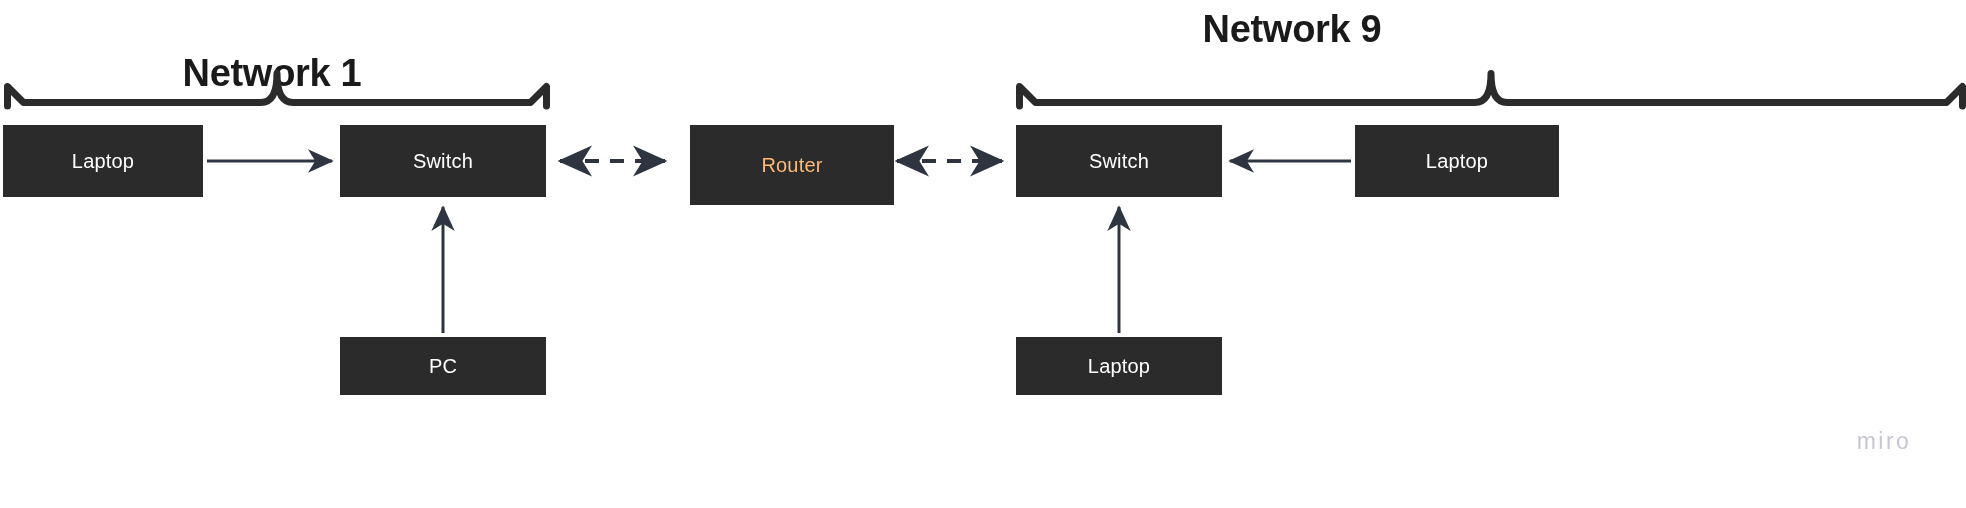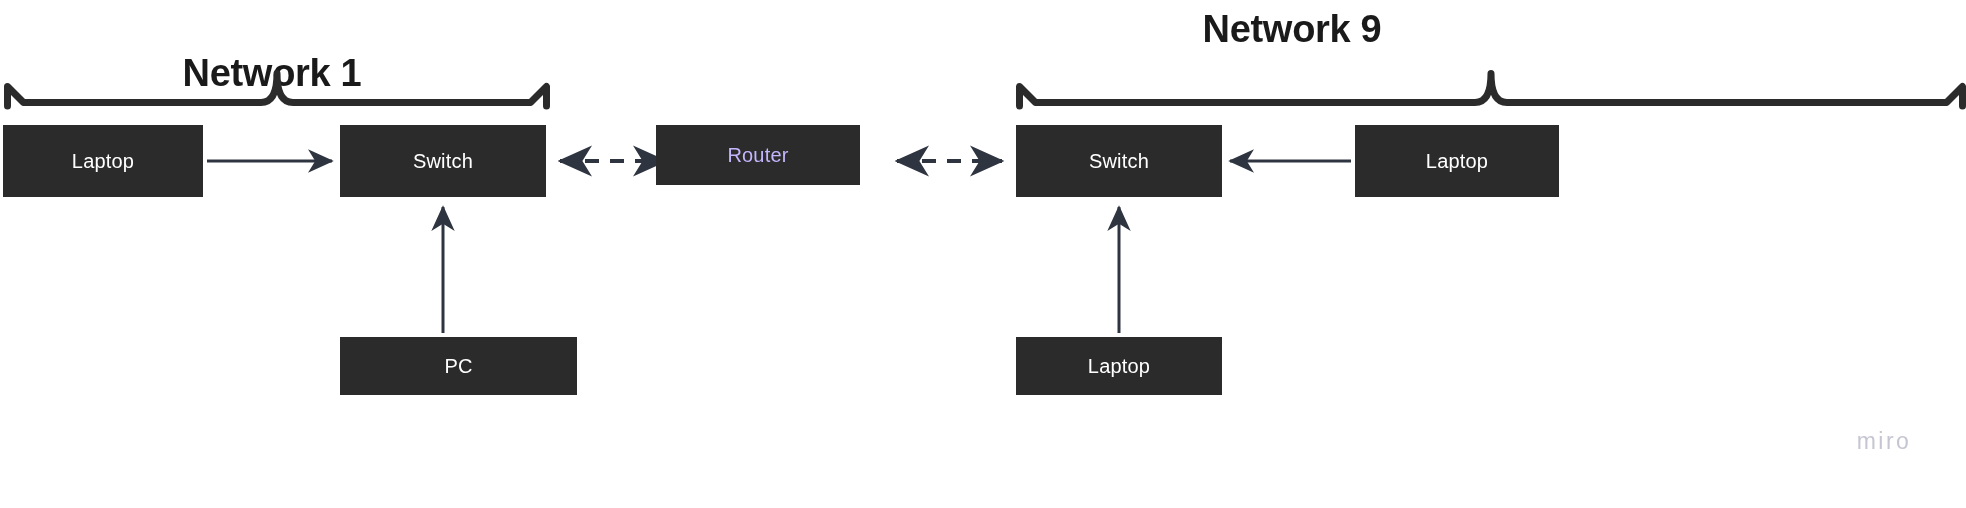--- a/index.html
+++ b/index.html
@@ -79,21 +79,21 @@
           <line x1="897" y1="161" x2="1002" y2="161" stroke="#2e3440" stroke-width="4" stroke-dasharray="14 11" marker-end="url(#arrowhead)" marker-start="url(#arrowhead-start)"></line>
           <line x1="1351" y1="161" x2="1230" y2="161" stroke="#2e3440" stroke-width="3" marker-end="url(#arrowhead)"></line>
           <line x1="443" y1="333" x2="443" y2="207" stroke="#2e3440" stroke-width="3" marker-end="url(#arrowhead)"></line>
           <line x1="1119" y1="333" x2="1119" y2="207" stroke="#2e3440" stroke-width="3" marker-end="url(#arrowhead)"></line>
         </g>
     </svg>
   </div>
 
   <div class="node" id="node-laptop-left" style="left: 3px; top: 125px; width: 200px; height: 72px; background: rgb(43, 43, 43); color: rgb(255, 255, 255);">Laptop</div>
   <div class="node" id="node-switch-left" style="left: 340px; top: 125px; width: 206px; height: 72px; background: rgb(43, 43, 43); color: rgb(255, 255, 255);">Switch</div>
-  <div class="node" id="node-router" style="left: 656px; top: 125px; width: 204px; height: 60px; background: rgb(43, 43, 43); color: #c4b5fd;">Router</div>
+  <div class="node" id="node-router" style="left: 690px; top: 125px; width: 204px; height: 80px; background: rgb(43, 43, 43); color: #fdba74;">Router</div>
   <div class="node" id="node-switch-right" style="left: 1016px; top: 125px; width: 206px; height: 72px; background: rgb(43, 43, 43); color: rgb(255, 255, 255);">Switch</div>
   <div class="node" id="node-laptop-right" style="left: 1355px; top: 125px; width: 204px; height: 72px; background: rgb(43, 43, 43); color: rgb(255, 255, 255);">Laptop</div>
-  <div class="node" id="node-pc-bottom" style="left: 340px; top: 337px; width: 237px; height: 58px; background: rgb(43, 43, 43); color: rgb(255, 255, 255); text-align: right;">PC</div>
+  <div class="node" id="node-pc-bottom" style="left: 340px; top: 337px; width: 206px; height: 58px; background: rgb(43, 43, 43); color: rgb(255, 255, 255); text-align: right;">PC</div>
   <div class="node" id="node-laptop-bottom" style="left: 1016px; top: 337px; width: 206px; height: 58px; background: rgb(43, 43, 43); color: rgb(255, 255, 255);">Laptop</div>
 
   <div class="watermark" id="miro-watermark" style="left: 1884px; top: 428px; transform: translateX(-50%);">miro</div>
 
 </div>
 
 </body></html>

